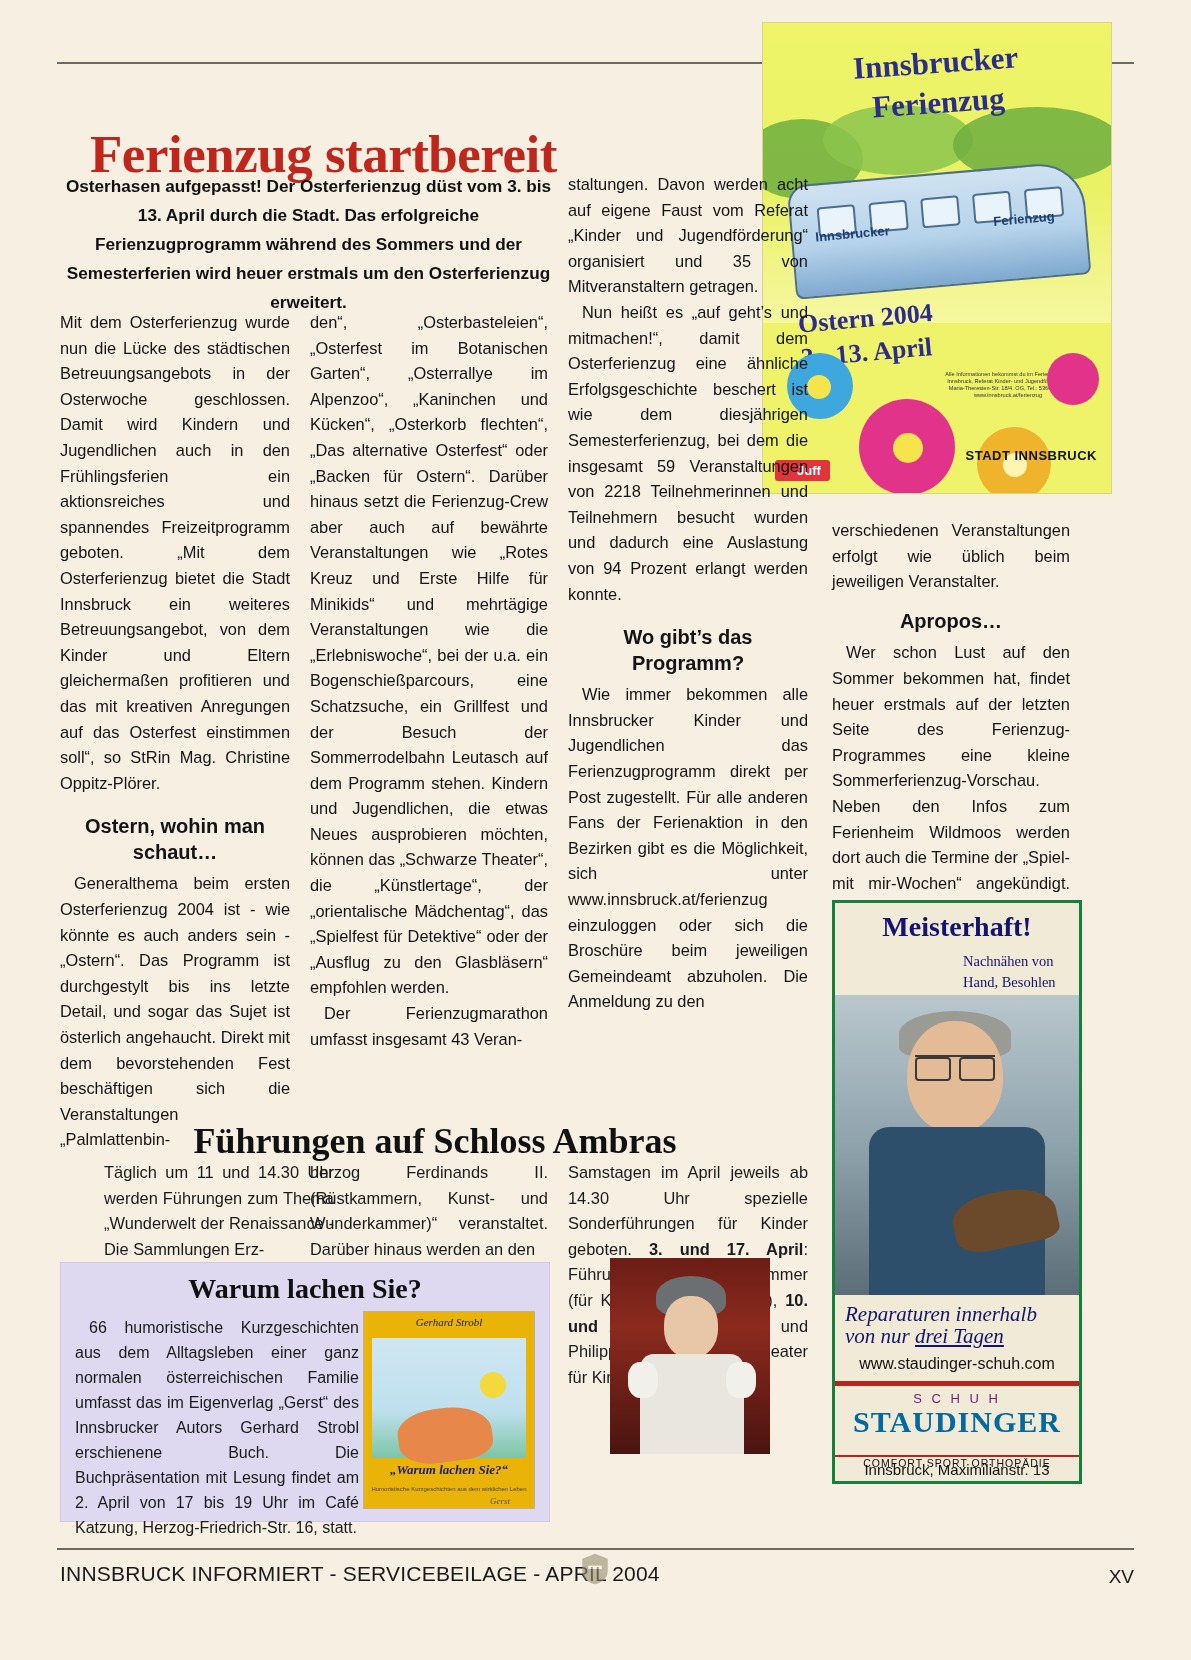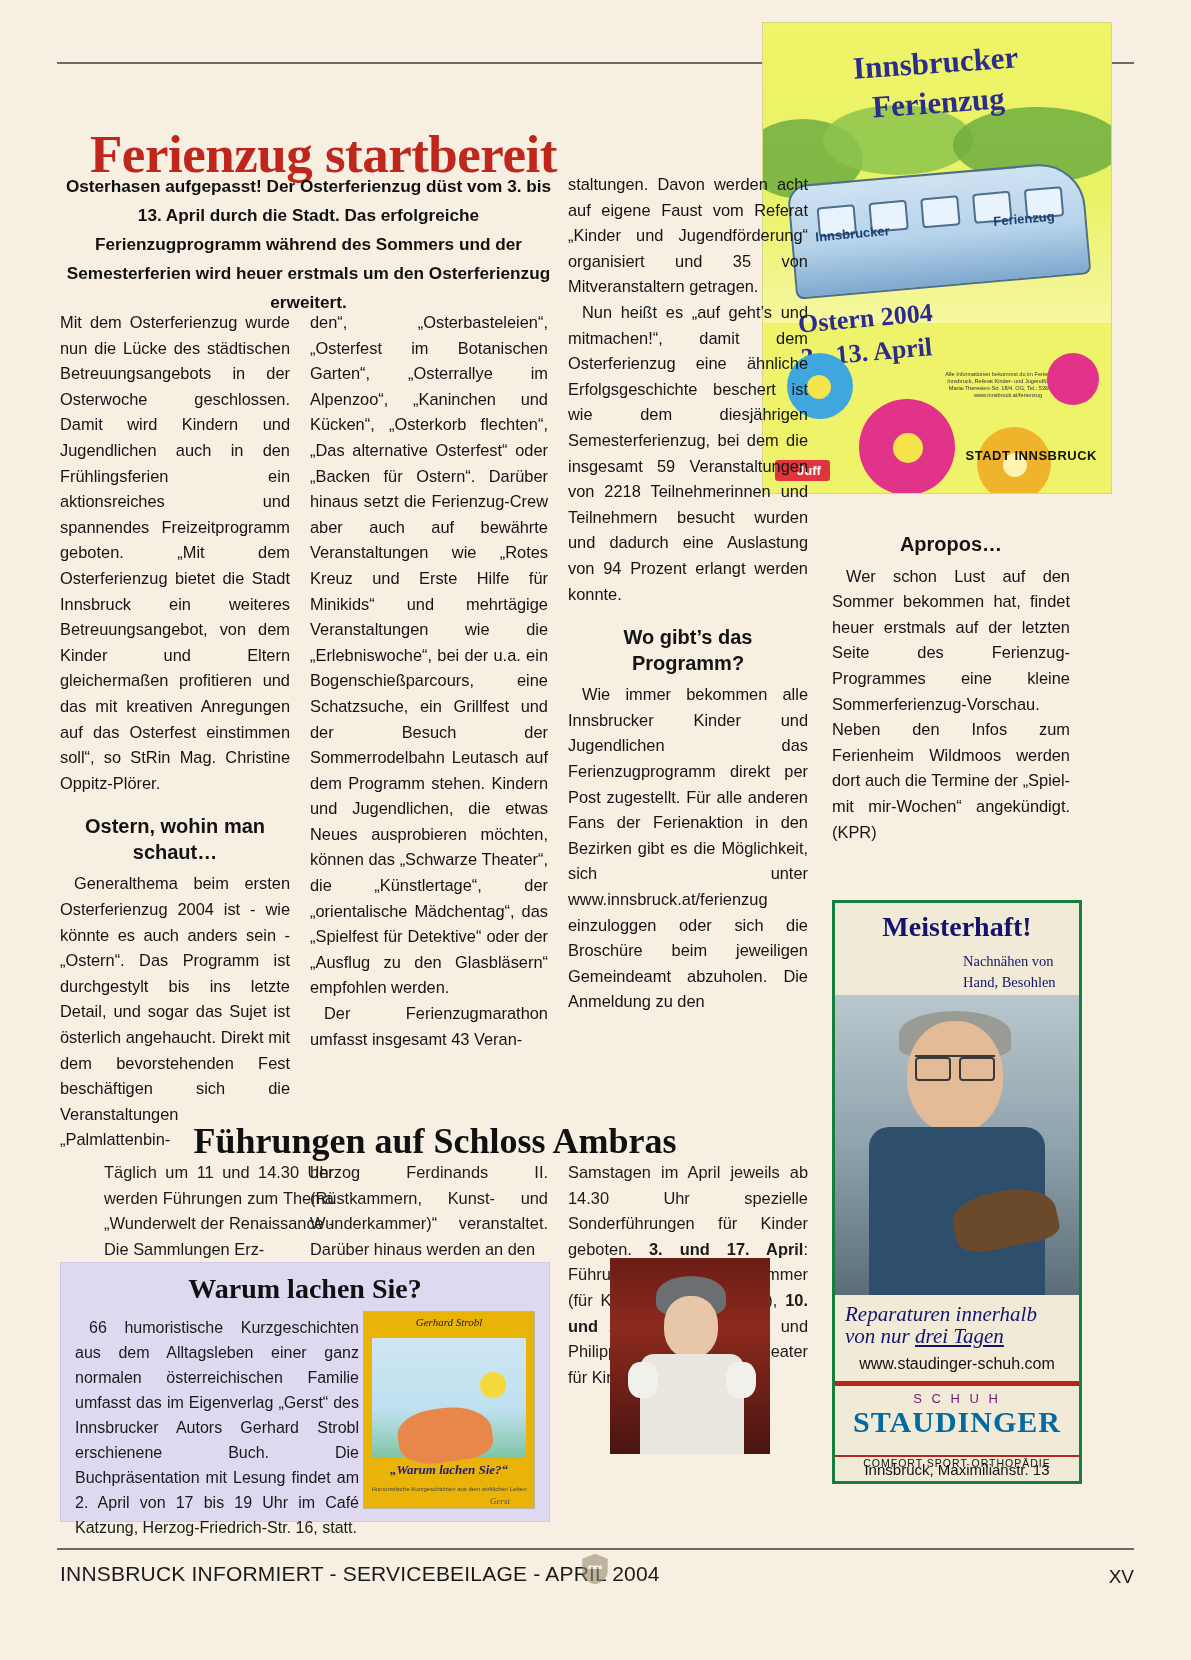--- a/index.html
+++ b/index.html
@@ -456,20 +456,21 @@
   </div>
 
   <div class="col" id="col3">
     <p class="noindent">staltungen. Davon werden acht auf eigene Faust vom Referat „Kinder und Jugendförderung“ organisiert und 35 von Mitveranstaltern getragen.</p>
     <p>Nun heißt es „auf geht’s und mitmachen!“, damit dem Osterferienzug eine ähnliche Erfolgsgeschichte beschert ist wie dem diesjährigen Semesterferienzug, bei dem die insgesamt 59 Veranstaltungen von 2218 Teilnehmerinnen und Teilnehmern besucht wurden und dadurch eine Auslastung von 94 Prozent erlangt werden konnte.</p>
     <h3>Wo gibt’s das Programm?</h3>
     <p>Wie immer bekommen alle Innsbrucker Kinder und Jugendlichen das Ferienzugprogramm direkt per Post zugestellt. Für alle anderen Fans der Ferienaktion in den Bezirken gibt es die Möglichkeit, sich unter www.innsbruck.at/ferienzug einzuloggen oder sich die Broschüre beim jeweiligen Gemeindeamt abzuholen. Die Anmeldung zu den</p>
   </div>
 
   <div class="col" id="col4">
+    <p class="noindent">verschiedenen Veranstaltungen erfolgt wie üblich beim jeweiligen Veranstalter.</p>
     <h3 class="tight">Apropos…</h3>
     <p>Wer schon Lust auf den Sommer bekommen hat, findet heuer erstmals auf der letzten Seite des Ferienzug-Programmes eine kleine Sommerferienzug-Vorschau. Neben den Infos zum Ferienheim Wildmoos werden dort auch die Termine der „Spiel-mit mir-Wochen“ angekündigt. (KPR)</p>
   </div>
 
   <h2 class="headline-2">Führungen auf Schloss Ambras</h2>
   <div id="amb1">
     <p class="noindent">Täglich um 11 und 14.30 Uhr werden Führungen zum Thema „Wunderwelt der Renaissance - Die Sammlungen Erz-</p>
   </div>
   <div id="amb2">
     <p class="noindent">herzog Ferdinands II. (Rüstkammern, Kunst- und Wunderkammer)“ veranstaltet. Darüber hinaus werden an den</p>

